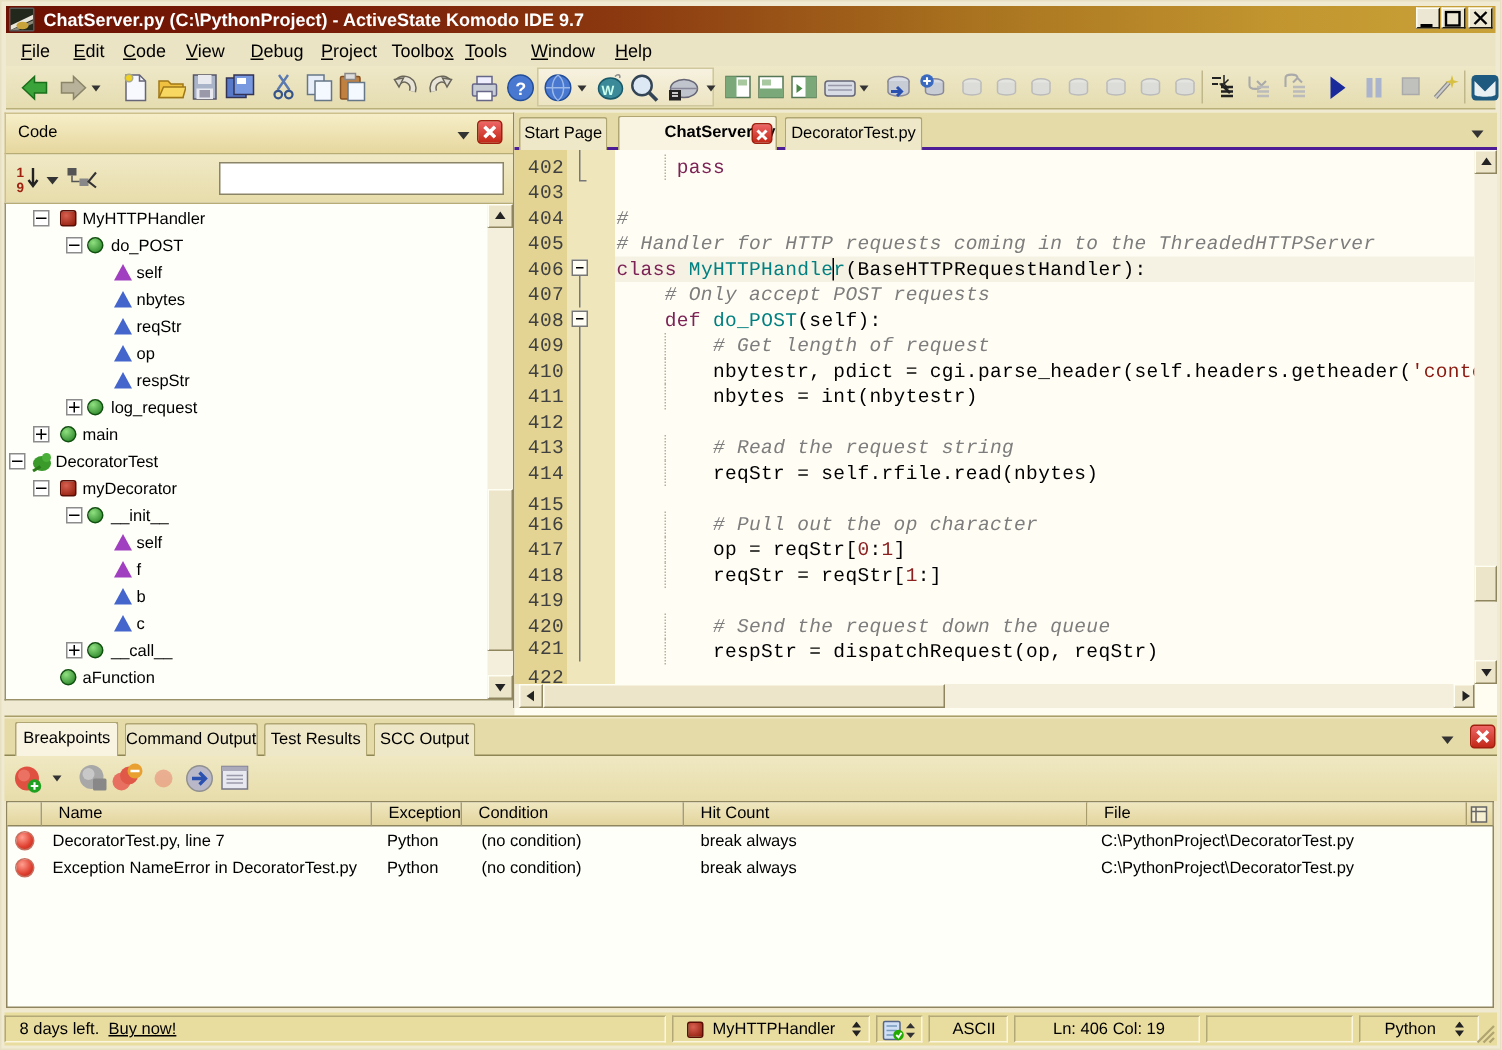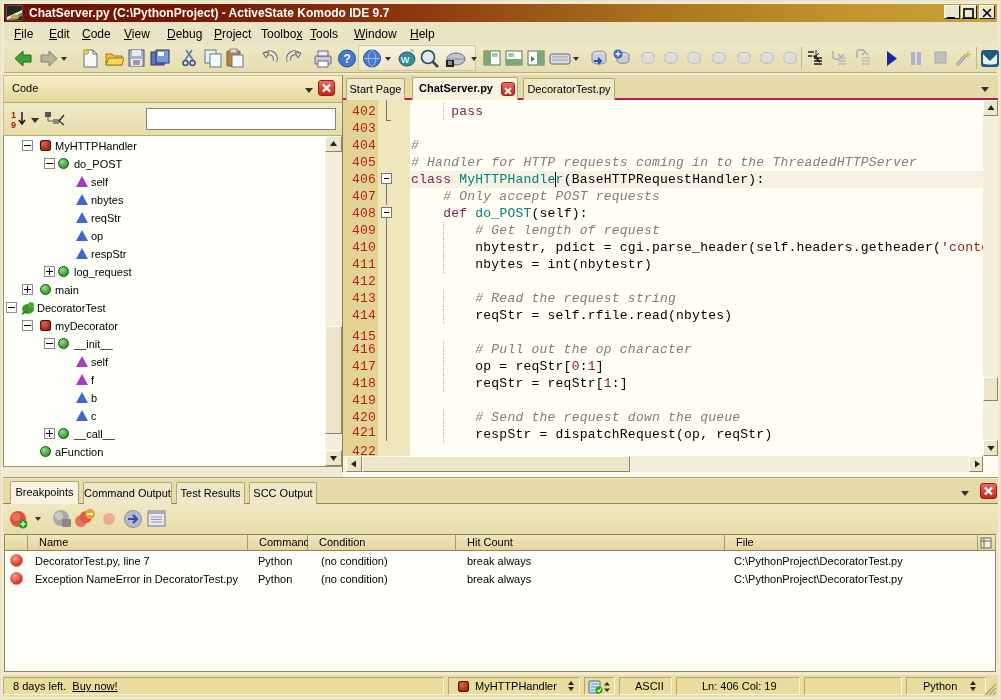--- a/index.html
+++ b/index.html
@@ -53,27 +53,27 @@
 .titri { position:absolute; top:3px; width:0; height:0;
   border-left:6px solid transparent; border-right:6px solid transparent; }
 .titri.b { border-bottom:11px solid #4466cc; }
 .titri.p { border-bottom:11px solid #a040c0; }
 .sbtn { position:absolute; background:#ece5ca; border-top:1px solid #fffef2;
   border-left:1px solid #fffef2; border-right:1px solid #8f8660; border-bottom:1px solid #8f8660;}
 
 #editor { position:absolute; left:343px; top:75px; width:655px; height:402px;
   background:#fffdf2; }
 #tabbar { position:absolute; left:0; top:0; width:655px; height:25px;
-  background:#e5dba8; border-bottom:2px solid #be185d; }
+  background:#e5dba8; border-bottom:2px solid #4c1d95; }
 .tab { position:absolute; top:3px; height:22px; background:#efe8c8;
   border:1px solid #b0a674; border-bottom:none; font-size:11px; line-height:20px;
-  border-radius:2px 2px 0 0; }
+  border-radius:2px 2px 0 0;text-align:right; }
 .tab.active { background:#f9f4e1; top:2px; height:23px; font-weight:bold; }
 #ed-nums { position:absolute; left:0; top:25px; width:35px; height:361px;
-  background:#e3d493; color:#b91c1c; font-family:"Liberation Mono",monospace;
+  background:#e3d493; color:#404040; font-family:"Liberation Mono",monospace;
   font-size:13px; letter-spacing:0.23px; }
 #ed-nums div { position:absolute; right:2px; height:17px; line-height:17px;}
 #ed-fold { position:absolute; left:35px; top:25px; width:32px; height:361px;
   background:#efe6bc; }
 #ed-code { position:absolute; left:67px; top:25px; width:573px; height:361px;
   background:#fffdf4; overflow:hidden; font-family:"Liberation Mono",monospace;
   font-size:13px; letter-spacing:0.23px; white-space:pre; color:#000; }
 .cl { position:absolute; left:1px; height:17px; line-height:17px; white-space:pre;}
 .k { color:#7c2255; }
 .i { color:#008080; }
@@ -574,21 +574,21 @@
       </svg>
       <svg class="ti" style="left:143px" width="22" height="22">
         <rect x="2" y="3" width="17" height="15" fill="#e8e8f0" stroke="#778"></rect>
         <rect x="2" y="3" width="17" height="3" fill="#aab"></rect>
         <path d="M5 9 L16 9 M5 11.5 L16 11.5 M5 14 L16 14" stroke="#99a" stroke-width="1"></path>
       </svg>
     </div>
   <div id="bp-table">
       <div class="th" style="left:0px;width:23px"></div>
       <div class="th" style="left:23px;width:220px">Name</div>
-      <div class="th" style="left:243px;width:60px">Command</div>
+      <div class="th" style="left:243px;width:60px">Exception</div>
       <div class="th" style="left:303px;width:148px">Condition</div>
       <div class="th" style="left:451px;width:269px">Hit Count</div>
       <div class="th" style="left:720px;width:253px">File</div>
       <div class="th" style="left:973px;width:18px"></div>
       <svg style="position:absolute;left:975px;top:2px" width="12" height="12">
         <rect x="1" y="1" width="10" height="10" fill="#f6efd2" stroke="#666"></rect>
         <path d="M1 4 L11 4 M4 1 L4 11" stroke="#666"></path>
       </svg>
       <span class="bpdot" style="left:5px;top:19px"></span>
       <div class="td" style="left:30px;top:17px">DecoratorTest.py, line 7</div>

